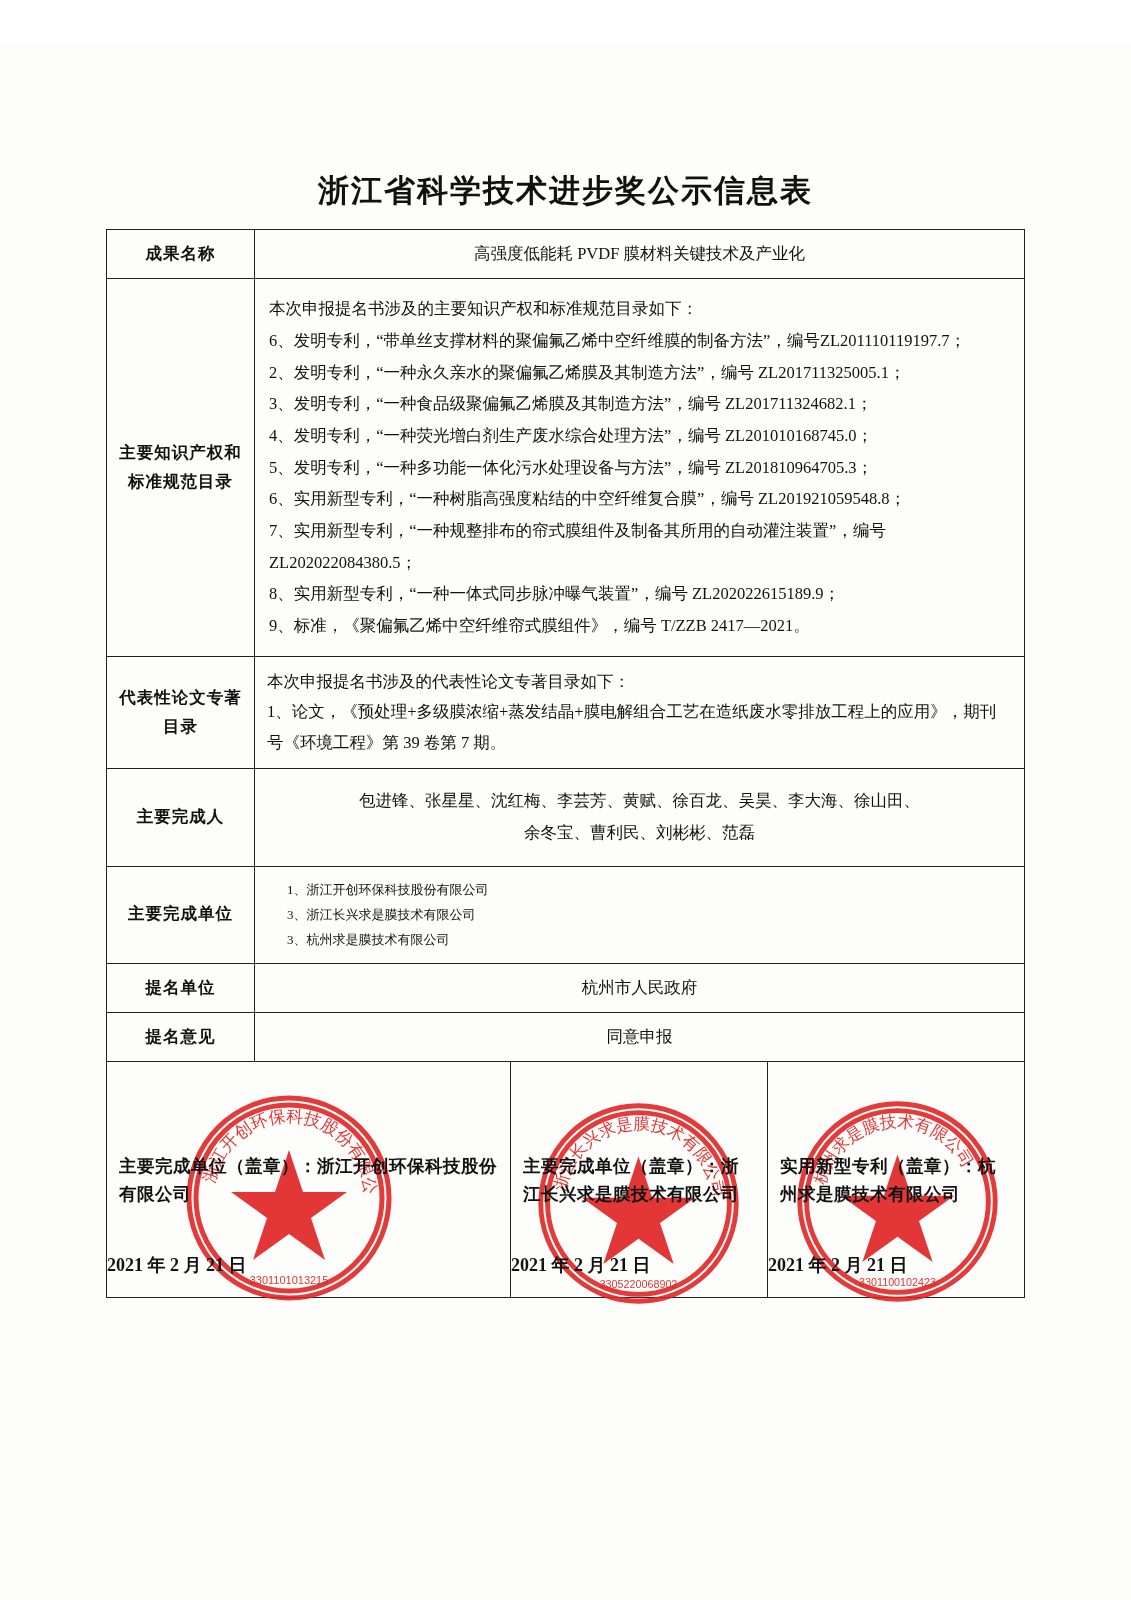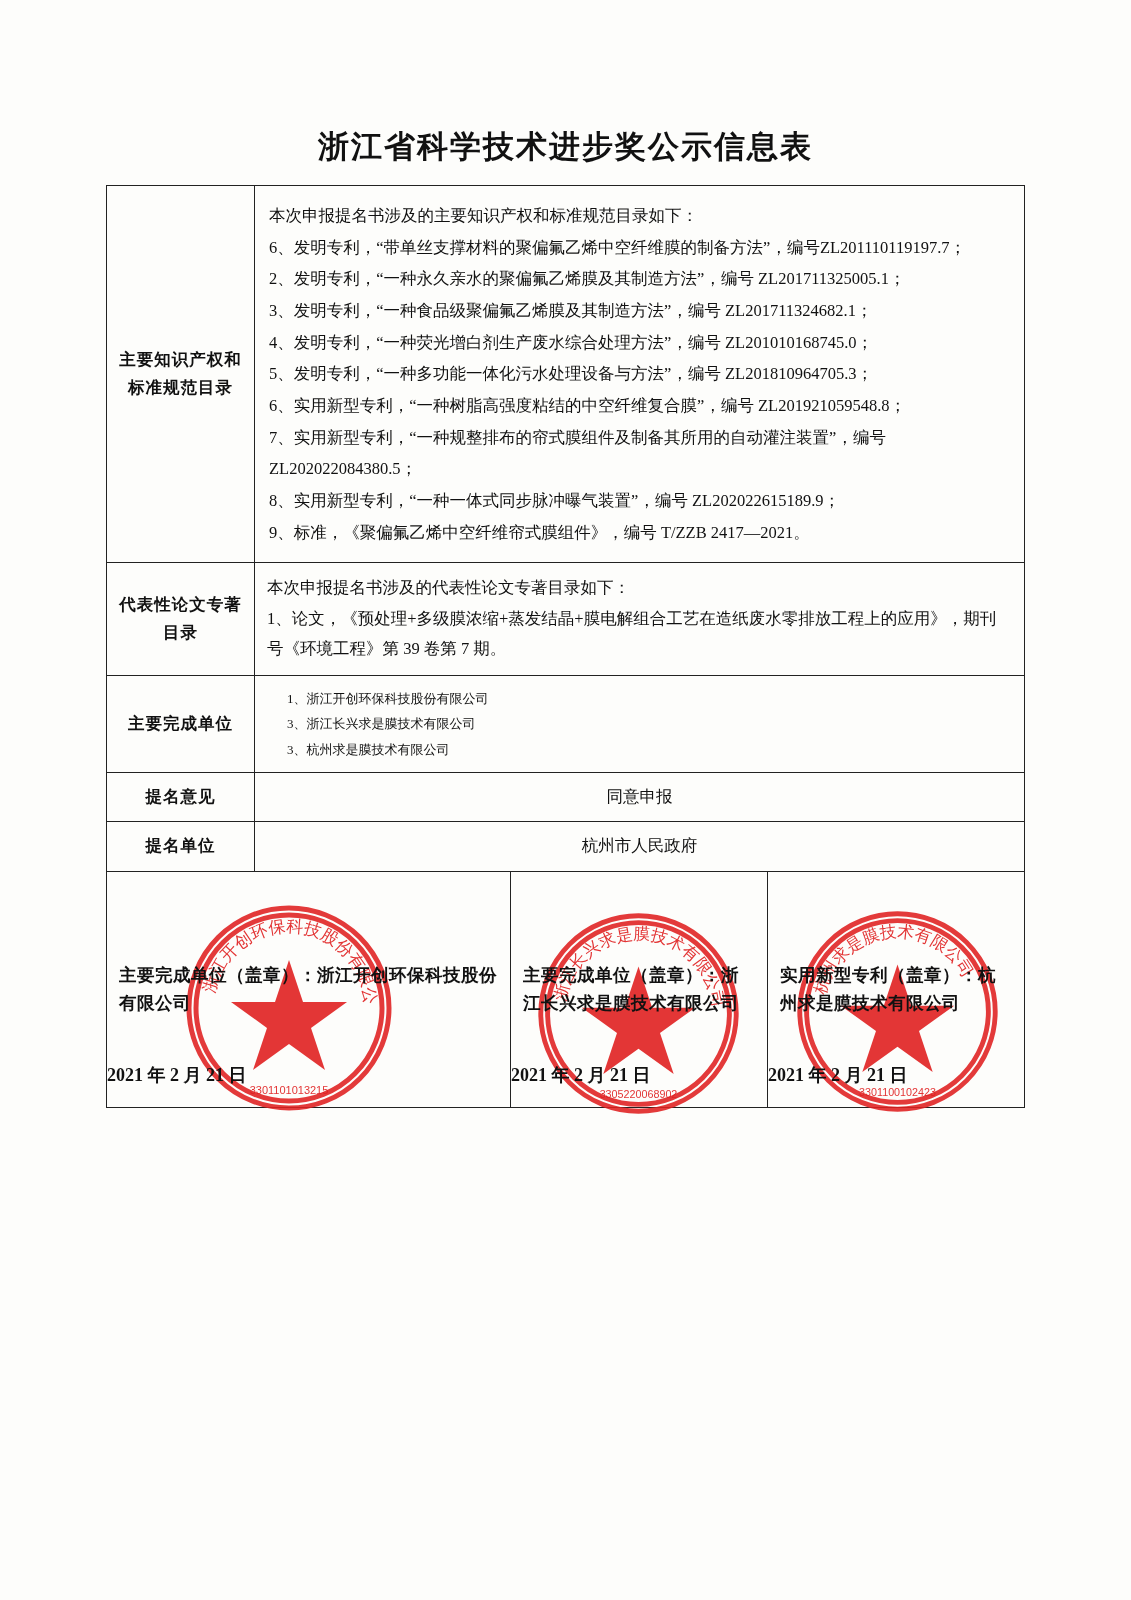--- a/index.html
+++ b/index.html
@@ -12,20 +12,21 @@
     height: 1600px;
     position: relative;
     font-family: "Liberation Serif", "DejaVu Serif", serif;
     color: #111;
     overflow: hidden;
   }
   .page {
     position: absolute;
     inset: 0;
     background: #fdfdfb;
+    margin-top: 44px;
   }
   .doc-title {
     position: absolute;
     top: 126px;
     left: 0;
     width: 1131px;
     text-align: center;
     font-size: 31px;
     font-weight: bold;
     letter-spacing: 2px;
@@ -125,20 +126,24 @@
 
   <table class="main">
     <colgroup>
       <col style="width:148px">
       <col style="width:256px">
       <col style="width:257px">
       <col style="width:257px">
     </colgroup>
 
     <tbody>
+        <tr>
+      <td class="label">成果名称</td>
+      <td class="center" colspan="3">高强度低能耗 PVDF 膜材料关键技术及产业化</td>
+    </tr>
 
 
     <tr>
       <td class="label label-two-line">主要知识产权和标准规范目录</td>
       <td colspan="3">
         <div class="ip-body">
           <p>本次申报提名书涉及的主要知识产权和标准规范目录如下：</p>
           <p>6、发明专利，“带单丝支撑材料的聚偏氟乙烯中空纤维膜的制备方法”，编号ZL201110119197.7；</p>
           <p>2、发明专利，“一种永久亲水的聚偏氟乙烯膜及其制造方法”，编号 ZL201711325005.1；</p>
           <p>3、发明专利，“一种食品级聚偏氟乙烯膜及其制造方法”，编号 ZL201711324682.1；</p>
@@ -155,40 +160,49 @@
     <tr>
       <td class="label label-two-line">代表性论文专著目录</td>
       <td colspan="3">
         <div class="paper-body">
           <p>本次申报提名书涉及的代表性论文专著目录如下：</p>
           <p>1、论文，《预处理+多级膜浓缩+蒸发结晶+膜电解组合工艺在造纸废水零排放工程上的应用》，期刊号《环境工程》第 39 卷第 7 期。</p>
         </div>
       </td>
     </tr>
 
+    <tr>
+      <td class="label">主要完成人</td>
+      <td colspan="3">
+        <div class="people">
+          <p>包进锋、张星星、沈红梅、李芸芳、黄赋、徐百龙、吴昊、李大海、徐山田、</p>
+          <p>余冬宝、曹利民、刘彬彬、范磊</p>
+        </div>
+      </td>
+    </tr>
 
     <tr>
       <td class="label label-two-line">主要完成单位</td>
       <td colspan="3">
         <div class="units">
           <p>1、浙江开创环保科技股份有限公司</p>
           <p>3、浙江长兴求是膜技术有限公司</p>
           <p>3、杭州求是膜技术有限公司</p>
         </div>
       </td>
     </tr>
 
     <tr>
+      <td class="label">提名单位</td>
+      <td class="center" colspan="3">杭州市人民政府</td>
+    </tr>
+
+    <tr>
       <td class="label">提名意见</td>
       <td class="center" colspan="3">同意申报</td>
-    </tr>
-
-    <tr>
-      <td class="label">提名单位</td>
-      <td class="center" colspan="3">杭州市人民政府</td>
     </tr>
 
     <tr>
       <td class="stamp-cell" colspan="2">
         <div class="stamp-text">主要完成单位（盖章）：浙江开创环保科技股份有限公司</div>
         <div class="seal" style="left:72px; top:26px;">
           <svg width="220" height="220" viewBox="0 0 220 220">
             <g fill="none" stroke="#e02020" stroke-width="5" opacity="0.88">
               <circle cx="110" cy="110" r="100"></circle>
               <circle cx="110" cy="110" r="93"></circle>

